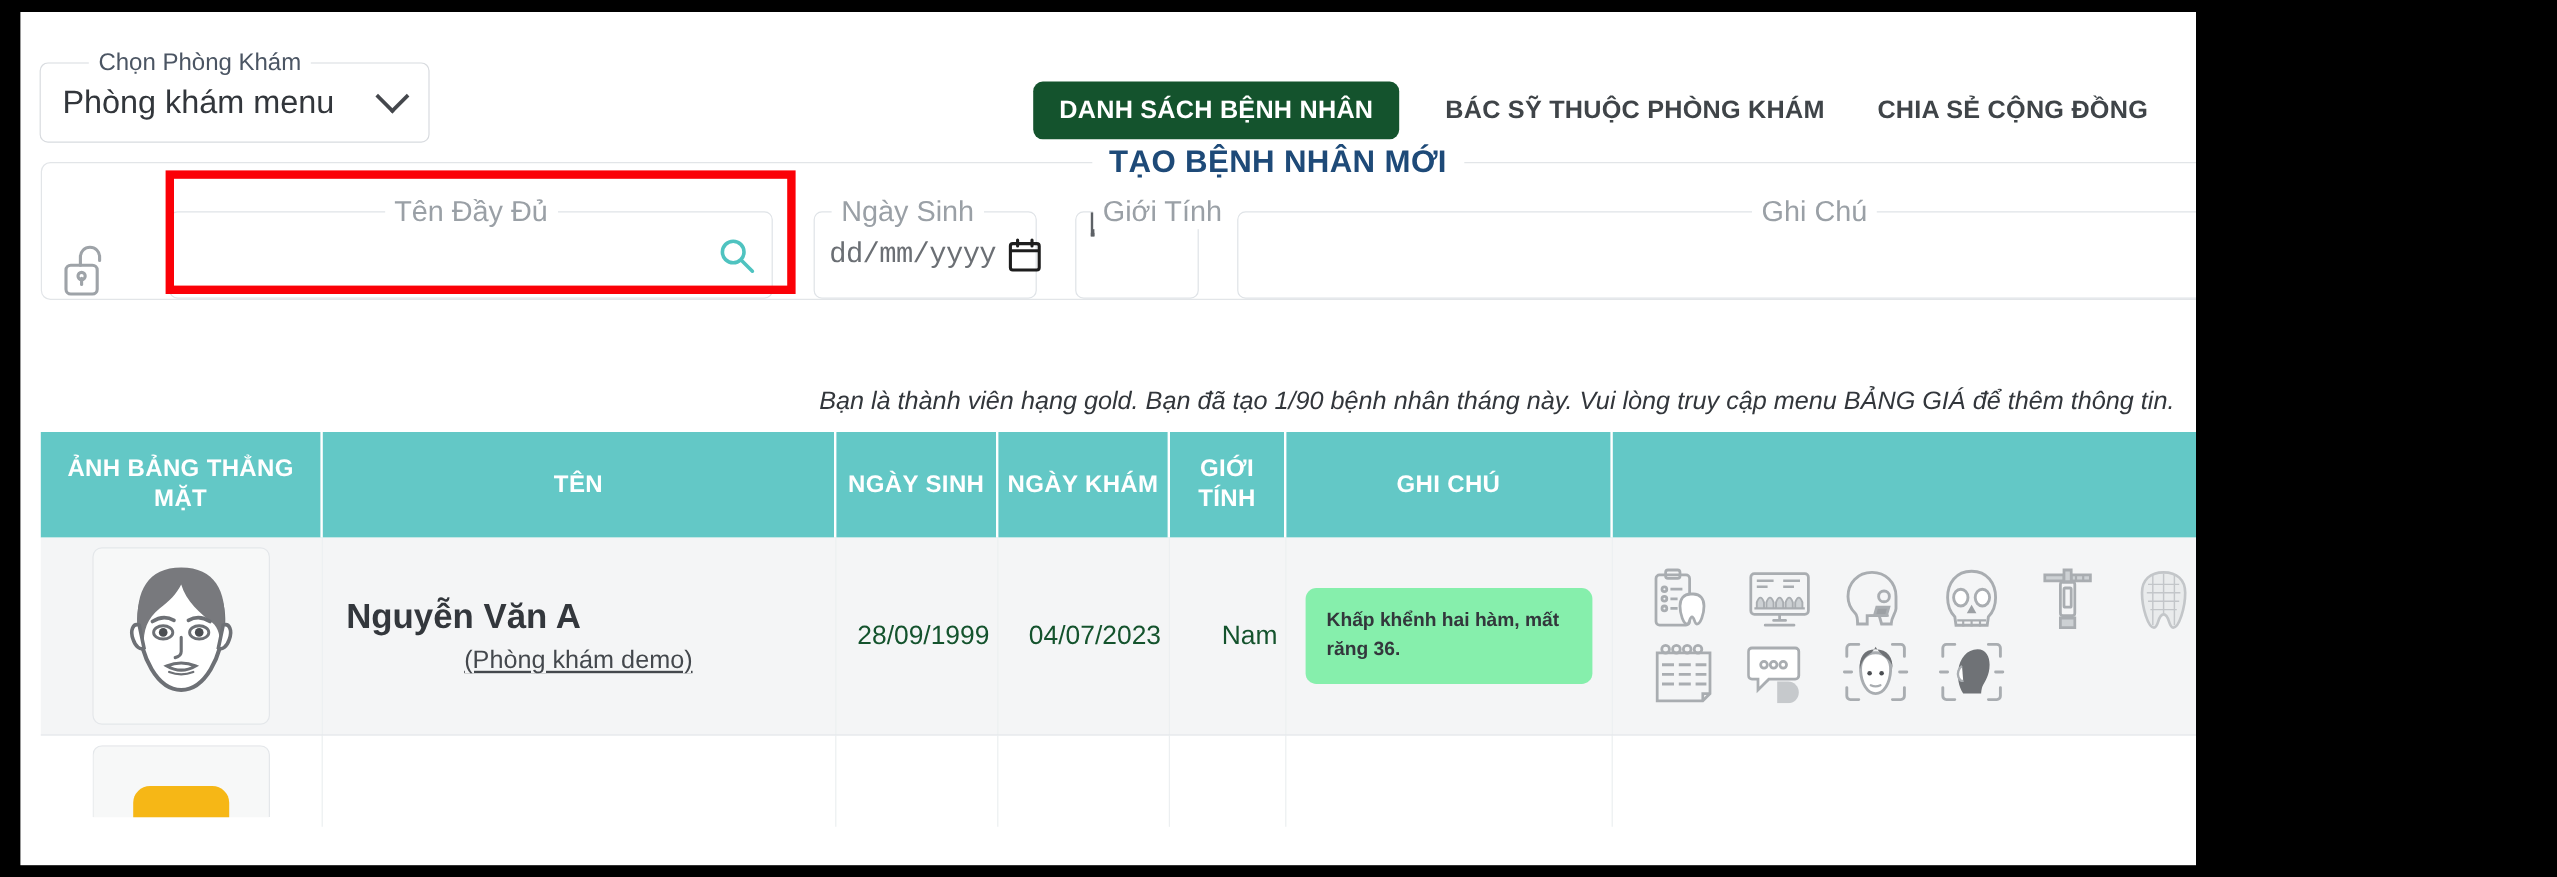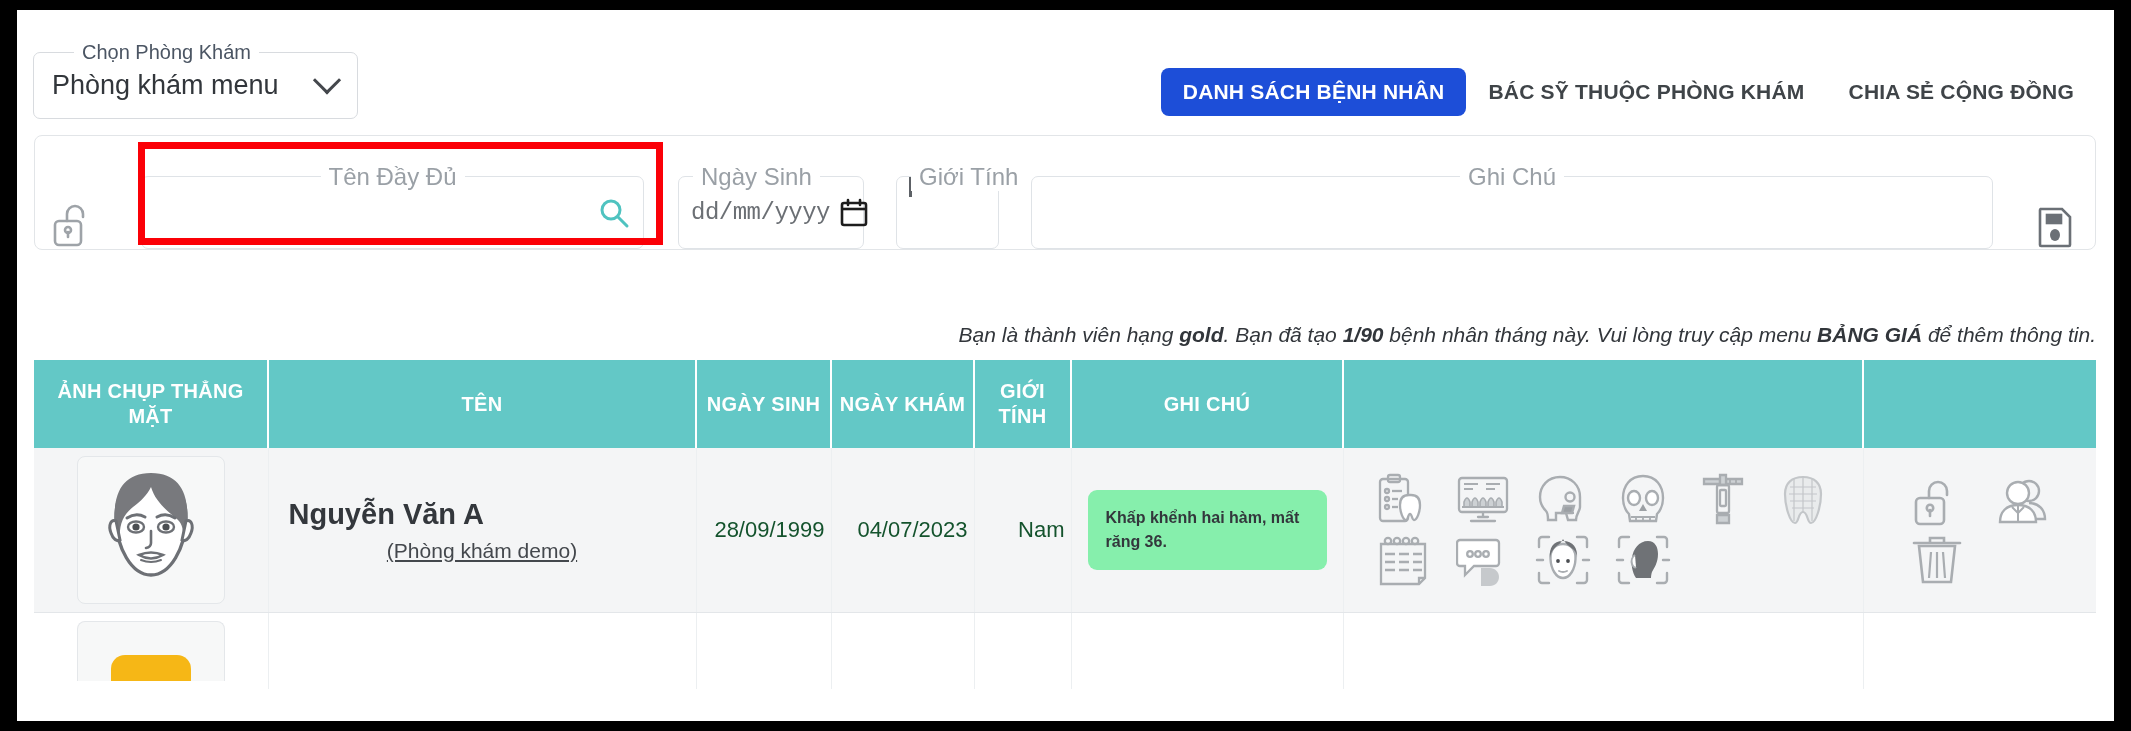--- a/index.html
+++ b/index.html
@@ -11,21 +11,21 @@
   }
   #screen {
     position: relative;
     width: 2131px; height: 731px;
     background: #000;
     overflow: hidden;
   }
   #page {
     position: absolute;
     left: 17px; top: 10px;
-    width: 2097px; height: 711px;
+    width: 1813px; height: 711px;
     background: #ffffff;
     overflow: hidden;
   }
 
   
   .topbar {
     position: relative;
     height: 120px;
   }
   .clinic-select {
@@ -71,23 +71,24 @@
   .nav-item {
     font-size: 21px;
     font-weight: bold;
     letter-spacing: .2px;
     color: #3f4448;
     white-space: nowrap;
     padding: 12px 22px;
     cursor: pointer;
   }
   .nav-item.active {
-    background: #1d4ed8;
+    background: #14532d;
     color: #ffffff;
     border-radius: 8px;
+    margin-right: 16px;
   }
 
   
   .create-wrap {
     position: absolute;
     left: 17px; top: 125px;
     width: 2062px; height: 115px;
     border: 1px solid #e2e5e8;
     border-radius: 8px;
   }
@@ -171,21 +172,21 @@
 
   
   .quota {
     position: absolute;
     right: 18px; top: 313px;
     font-size: 21px;
     font-style: italic;
     color: #32363b;
     white-space: nowrap;
   }
-  .quota b { font-weight: bold; font-style: italic; text-align: right; }
+  .quota b { font-weight: normal; font-style: italic; text-align: right; }
 
   
   .tbl {
     position: absolute;
     left: 17px; top: 350px;
     width: 2062px;
     border-collapse: collapse;
     table-layout: fixed;
   }
   .tbl th {
@@ -306,20 +307,21 @@
       </div>
 
       <div class="topnav">
         <div class="nav-item active">DANH SÁCH BỆNH NHÂN</div>
         <div class="nav-item">BÁC SỸ THUỘC PHÒNG KHÁM</div>
         <div class="nav-item">CHIA SẺ CỘNG ĐỒNG</div>
       </div>
     </div>
 
     <div class="create-wrap">
+      <div class="create-legend">TẠO BỆNH NHÂN MỚI</div>
 
       <div class="create-inner">
 
         <div class="icon-btn" style="width:52px;">
           <svg width="44" height="52" viewBox="0 0 44 52" fill="none" stroke="#9ea3a8" stroke-width="2.6">
             <rect x="4" y="24" width="26" height="24" rx="4"></rect>
             <path d="M16 24 V17 a8 8 0 0 1 16 0 v3" stroke-linecap="round"></path>
             <circle cx="17" cy="33" r="3"></circle>
             <path d="M17 35 v5" stroke-linecap="round"></path>
           </svg>
@@ -378,21 +380,21 @@
           <col class="c-name">
           <col class="c-dob">
           <col class="c-exam">
         <col class="c-sex">
           <col class="c-note">
           <col class="c-icons">
           <col class="c-act">
       </colgroup>
       <thead>
         <tr>
-          <th>ẢNH CHỤP THẲNG MẶT</th>
+          <th>ẢNH BẢNG THẲNG MẶT</th>
           <th>TÊN</th>
           <th>NGÀY SINH</th>
           <th>NGÀY KHÁM</th>
           <th>GIỚI TÍNH</th>
           <th>GHI CHÚ</th>
           <th></th>
           <th></th>
         </tr>
       </thead>
       <tbody>

